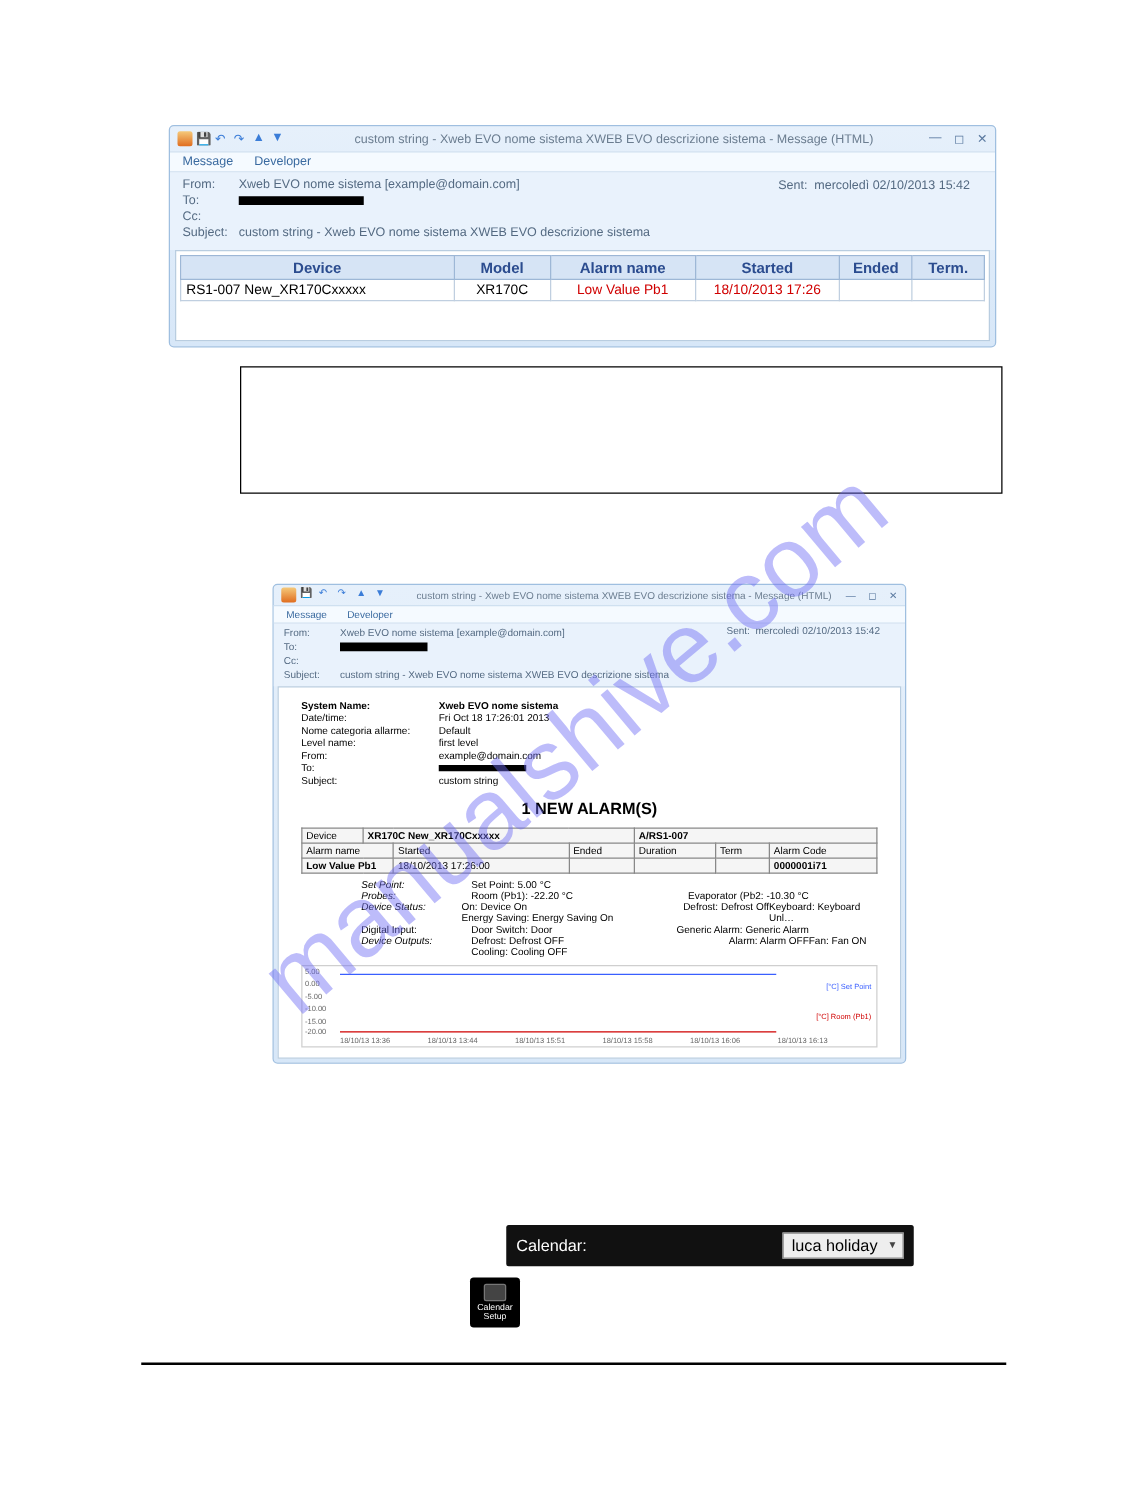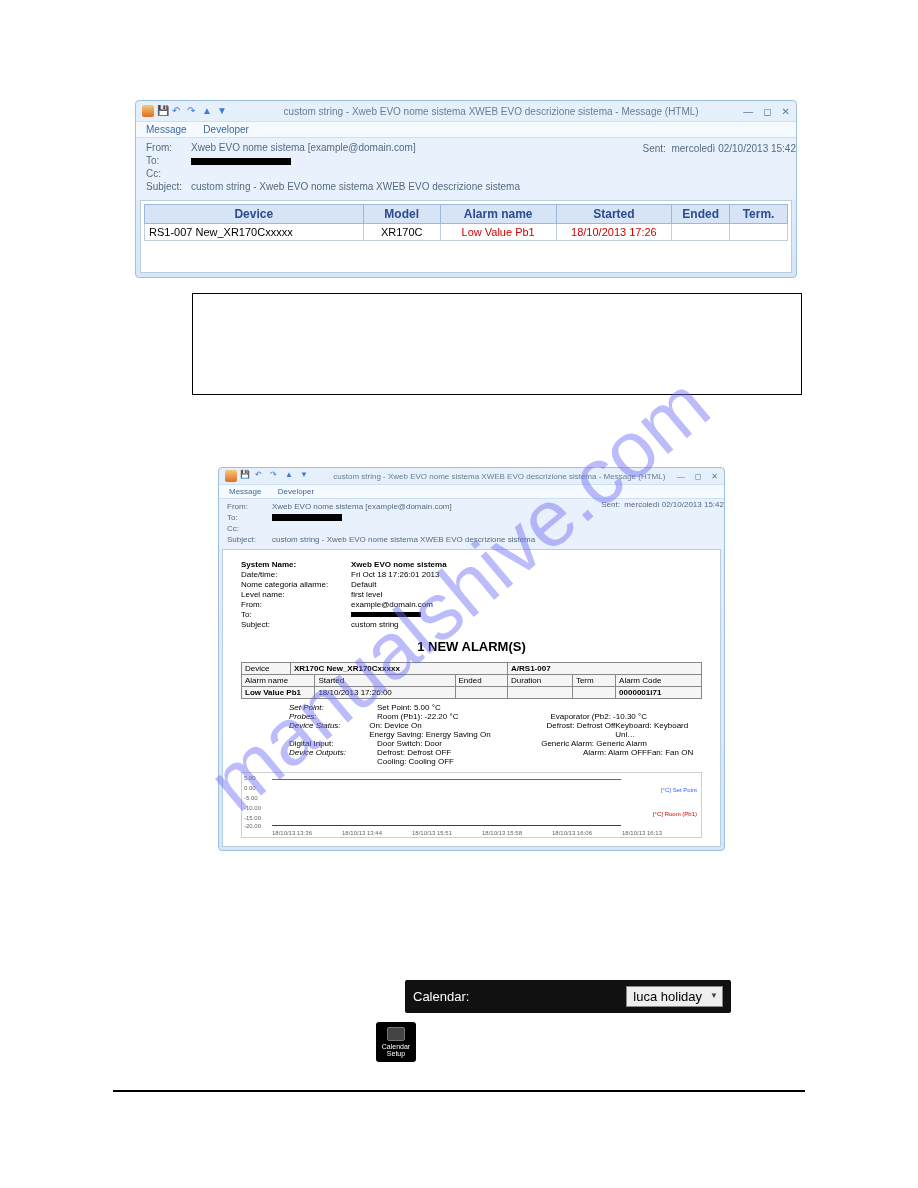--- a/index.html
+++ b/index.html
@@ -64,21 +64,21 @@
   .win1-menubar span { margin-right: 14px; }
   .msg-headers {
     background: #e9f2fc;
     padding: 4px 10px 6px 10px;
     font-size: 10px;
     color: #546a82;
   }
   .msg-headers .row { display:flex; margin-bottom:2px;}
   .msg-headers .lbl { width: 45px; }
   .msg-headers .val { flex:1; }
-  .msg-headers .sent { position:absolute; right:0; top:42px; color:#546a82;}
+  .msg-headers .sent { position:absolute; right:20px; top:42px; color:#546a82;}
   .msg-body1 {
     background: #fff;
     margin: 0 4px 4px 4px;
     border: 1px solid #b9cde0;
     padding: 3px;
   }
   table.alarm-table {
     width: 100%;
     border-collapse: collapse;
     font-size: 11px;

